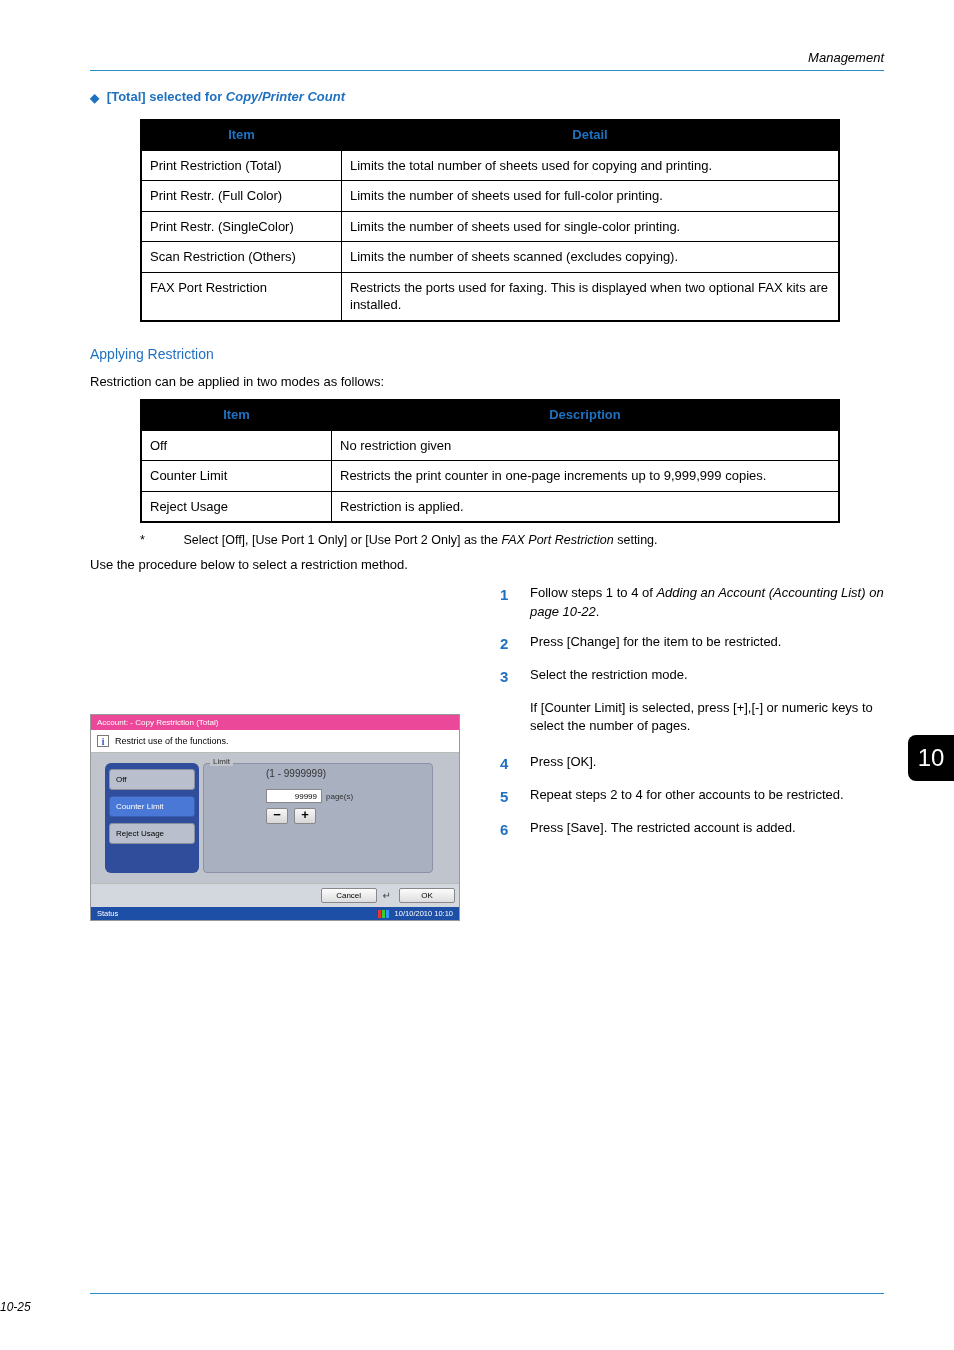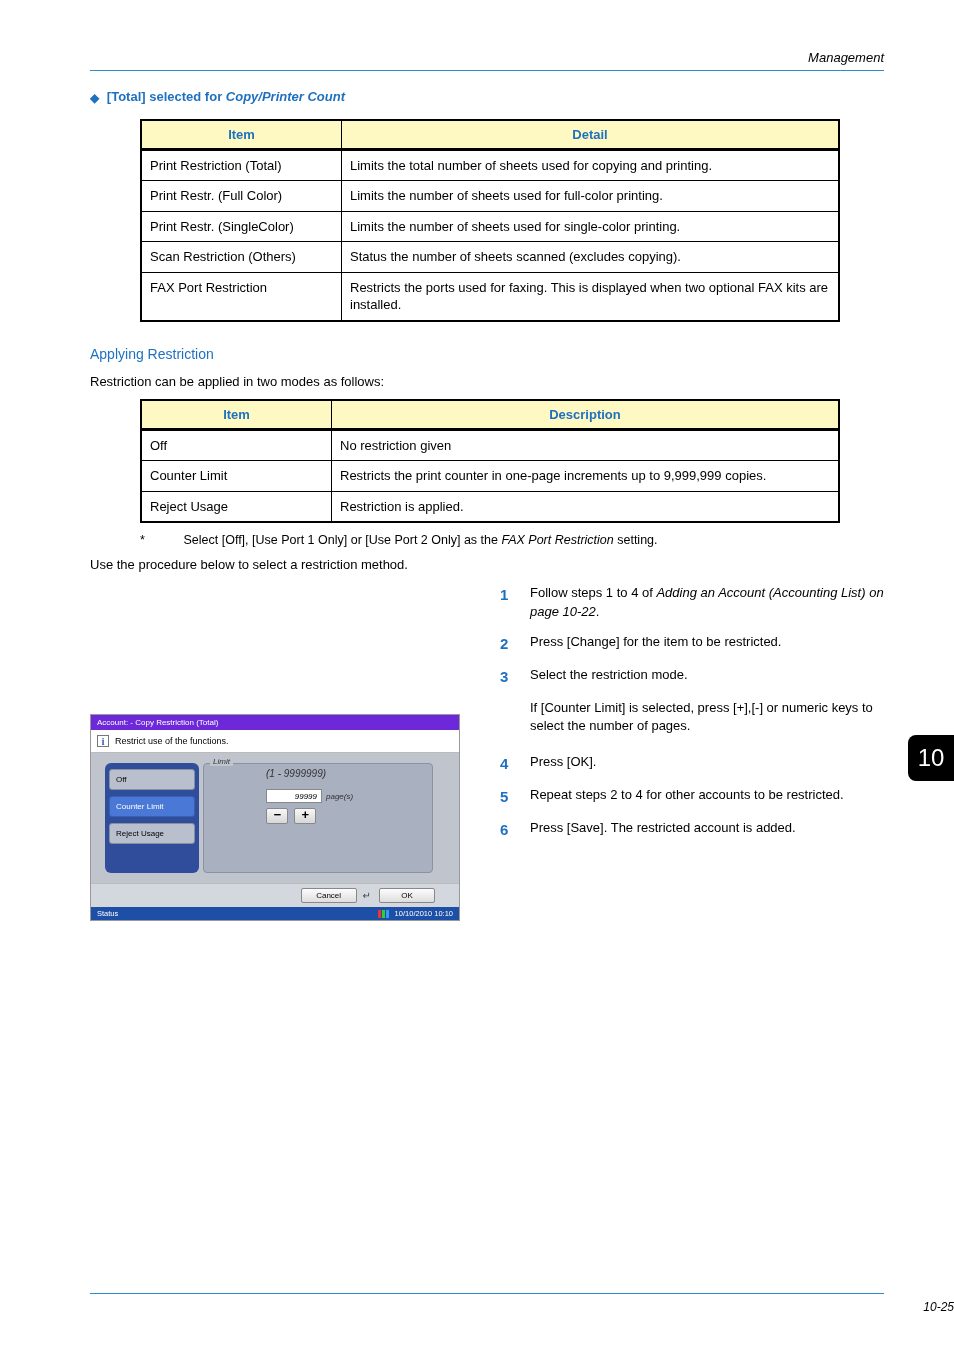--- a/index.html
+++ b/index.html
@@ -48,21 +48,21 @@
     margin-left: 50px;
     width: 700px;
   }
   table.mytable th {
     color: #1f71c0;
     font-weight: bold;
     font-size: 13px;
     text-align: center;
     padding: 6px 8px;
     border-bottom: 2px solid #000;
-    background: #fef9c3;
+    background: #000000;
   }
   table.mytable th:first-child {
     border-right: 1px solid #000;
     width: 200px;
   }
   table.mytable td {
     font-size: 13px;
     padding: 6px 8px;
     border-top: 1px solid #000;
     vertical-align: top;
@@ -167,35 +167,35 @@
     bottom: 56px;
     left: 90px;
     right: 70px;
     border-top: 1px solid #2a8dc8;
   }
   .page-num {
     position: absolute;
     bottom: 36px;
     left: 0;
     right: 0;
-    text-align: right;
+    text-align: left;
     font-style: italic;
     font-size: 12px;
   }
 
   
   .dialog {
     width: 370px;
     border: 1px solid #999;
     background: #c0c4cc;
     font-size: 9px;
     display: inline-block;
   }
   .dlg-titlebar {
-    background: #6d28d9;
+    background: #ec4899;
     color: #fff;
     font-size: 8px;
     padding: 3px 6px;
   }
   .dlg-info {
     background: #fff;
     border-bottom: 1px solid #bbb;
     padding: 5px 6px;
     font-size: 9px;
     display: flex;
@@ -250,21 +250,20 @@
   .limit-pane {
     position: absolute;
     left: 112px;
     top: 10px;
     width: 230px;
     height: 110px;
     background: #a9b0c0;
     border: 1px solid #8a92a4;
     border-radius: 4px;
     padding: 2px 0 6px 8px;
-    font-style: italic;
   }
   .limit-text {
     position: absolute;
     top: -7px;
     left: 6px;
     font-size: 8px;
     background: #c0c4cc;
     padding: 0 3px;
     color: #333;
   }
@@ -308,21 +307,21 @@
     border: 1px solid #888;
     border-radius: 2px;
     font-size: 13px;
     line-height: 11px;
     text-align: center;
     font-weight: bold;
   }
   .dlg-footer {
     background: #d3d7de;
     border-top: 1px solid #bbb;
-    padding: 4px 24px;
+    padding: 4px 4px;
     display: flex;
     justify-content: flex-end;
     gap: 6px;
     align-items: center;
   }
   .dlg-fbtn {
     width: 56px;
     height: 15px;
     background: linear-gradient(#fcfcfc, #dedede);
     border: 1px solid #888;
@@ -384,21 +383,21 @@
     <tr>
         <td>Print Restr. (Full Color)</td>
         <td>Limits the number of sheets used for full-color printing.</td>
       </tr>
     <tr>
         <td>Print Restr. (SingleColor)</td>
         <td>Limits the number of sheets used for single-color printing.</td>
       </tr>
     <tr>
         <td>Scan Restriction (Others)</td>
-        <td>Status the number of sheets scanned (excludes copying).</td>
+        <td>Limits the number of sheets scanned (excludes copying).</td>
       </tr>
     <tr>
         <td>FAX Port Restriction</td>
         <td>Restricts the ports used for faxing. This is displayed when two optional FAX kits are installed.</td>
       </tr>
   </tbody>
 </table>
 
 <div class="section-blue">Applying Restriction</div>
 <p class="body-text">Restriction can be applied in two modes as follows:</p>

